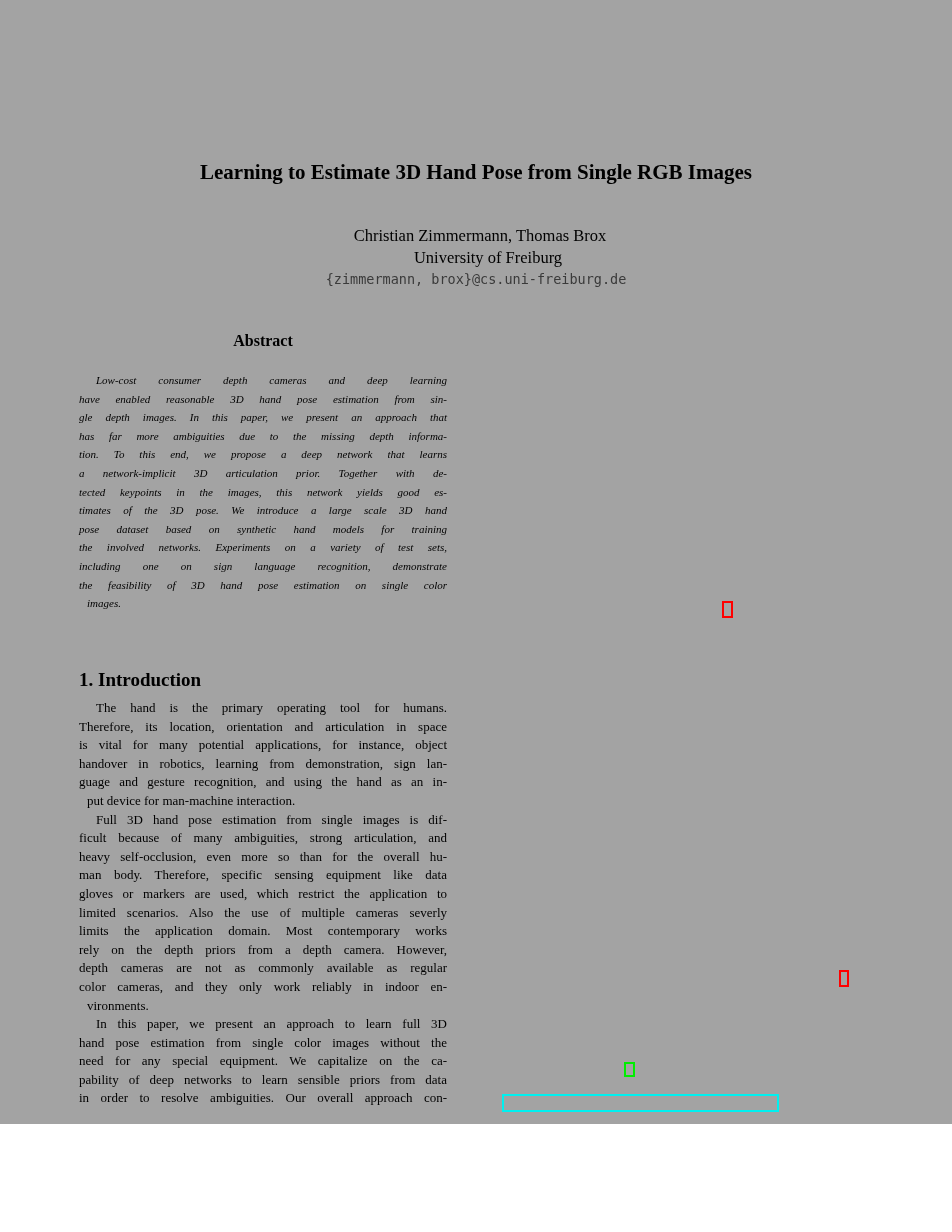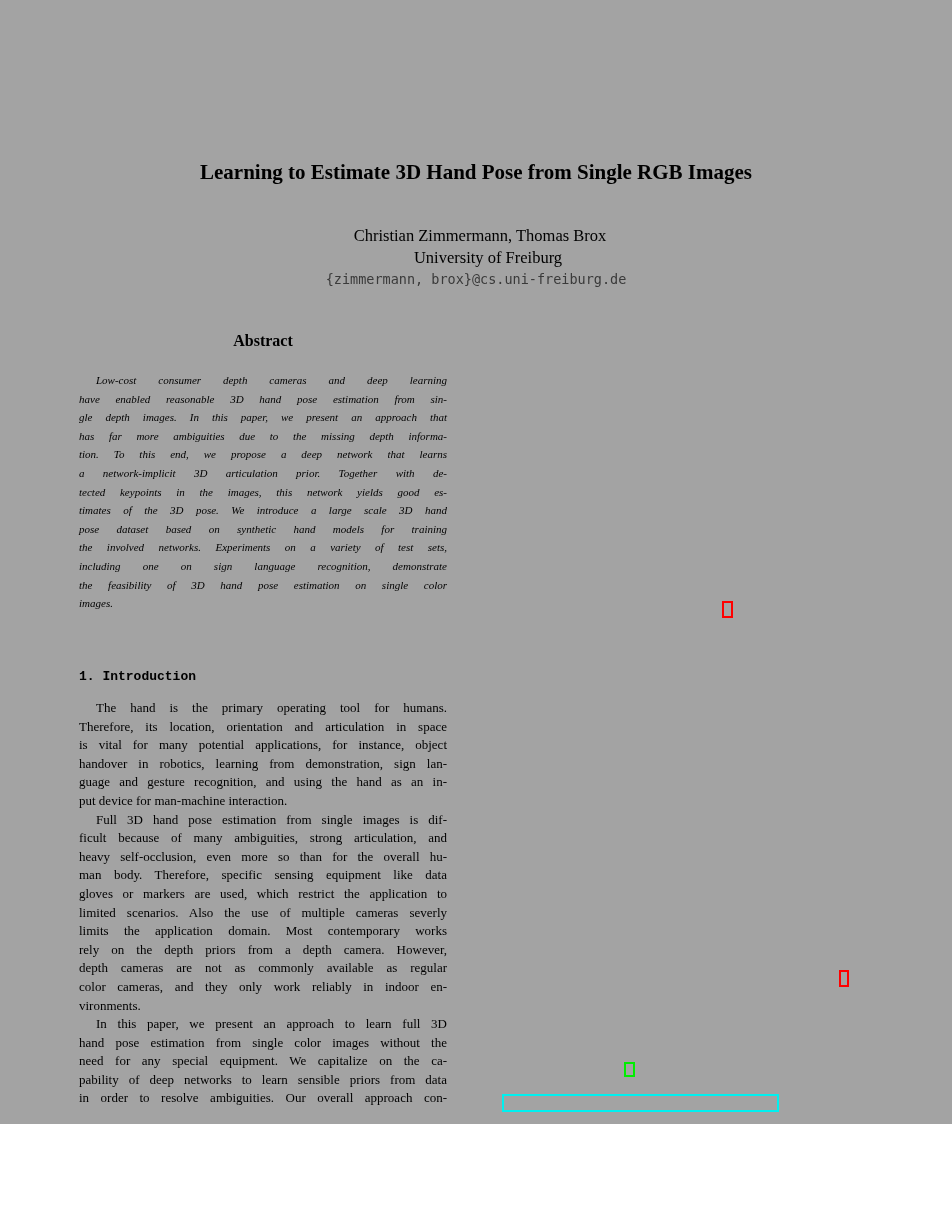--- a/index.html
+++ b/index.html
@@ -34,34 +34,34 @@
   .abs-heading{
     position:absolute;top:332px;left:79px;width:368px;
     text-align:center;font-size:16px;font-weight:bold;
   }
   .abs-body{
     position:absolute;top:371px;left:79px;width:368px;
     font-size:11px;font-style:italic;line-height:18.6px;
   }
   .intro-heading{
     position:absolute;top:669px;left:79px;width:368px;
-    font-size:13px;font-weight:bold;font-family:Liberation Mono, monospace;
+    font-size:19px;font-weight:bold;
   }
   .intro-body{
     position:absolute;top:699px;left:79px;width:368px;
     font-size:13px;line-height:18.6px;
   }
   .pline{
     text-align:justify;
     text-align-last:justify;
     white-space:normal;
     height:18.6px;
     overflow:visible;
   }
-  .pline.pl-last{text-align-last:left;}
+  .pline.pl-last{text-align-last:left;margin-left:8px;}
   .pline.indent{text-indent:17px;}
   .ann-box{
     position:absolute;
     box-sizing:border-box;
     border:2px solid #f00;
     background:transparent;
   }
 </style>
 </head>
 <body>

